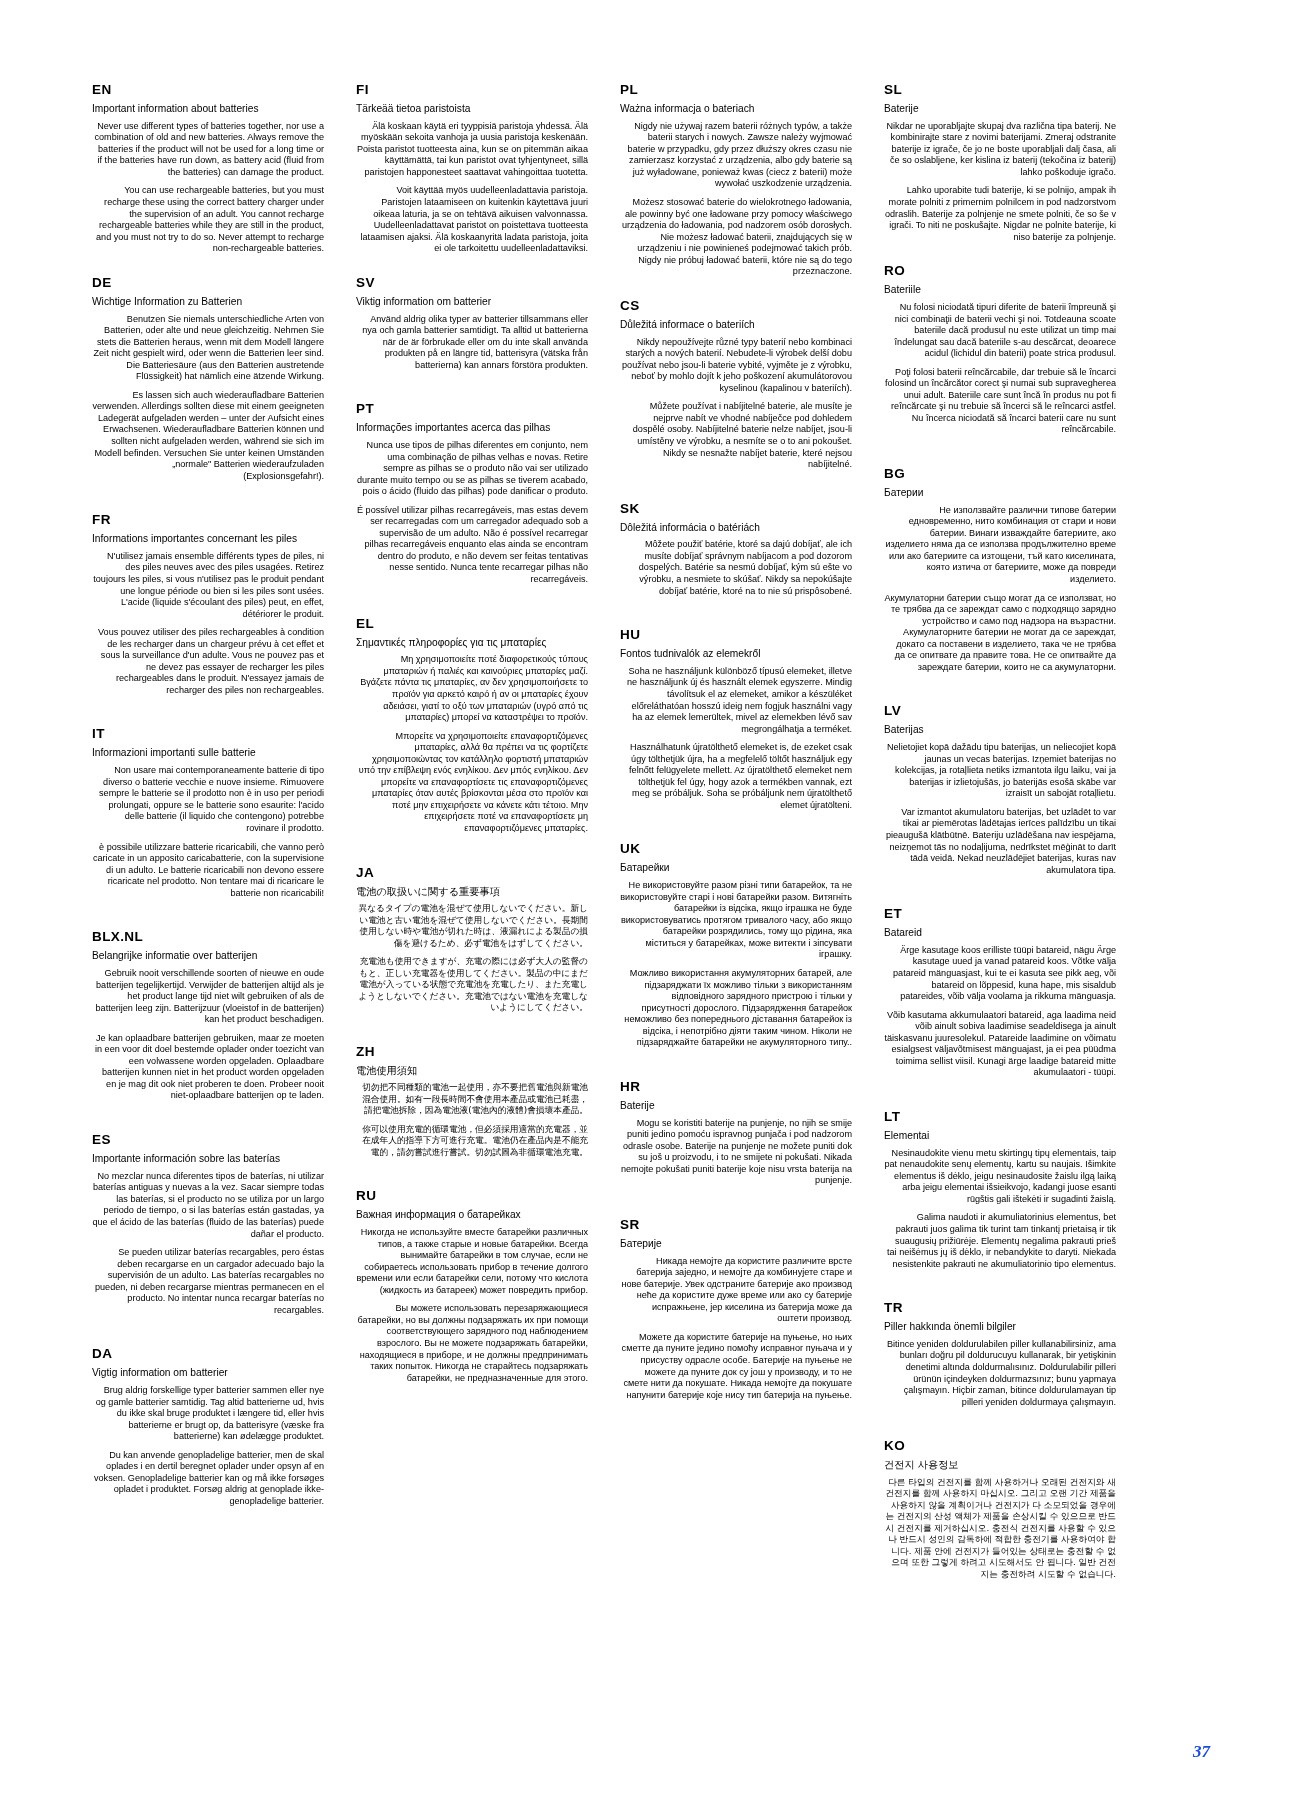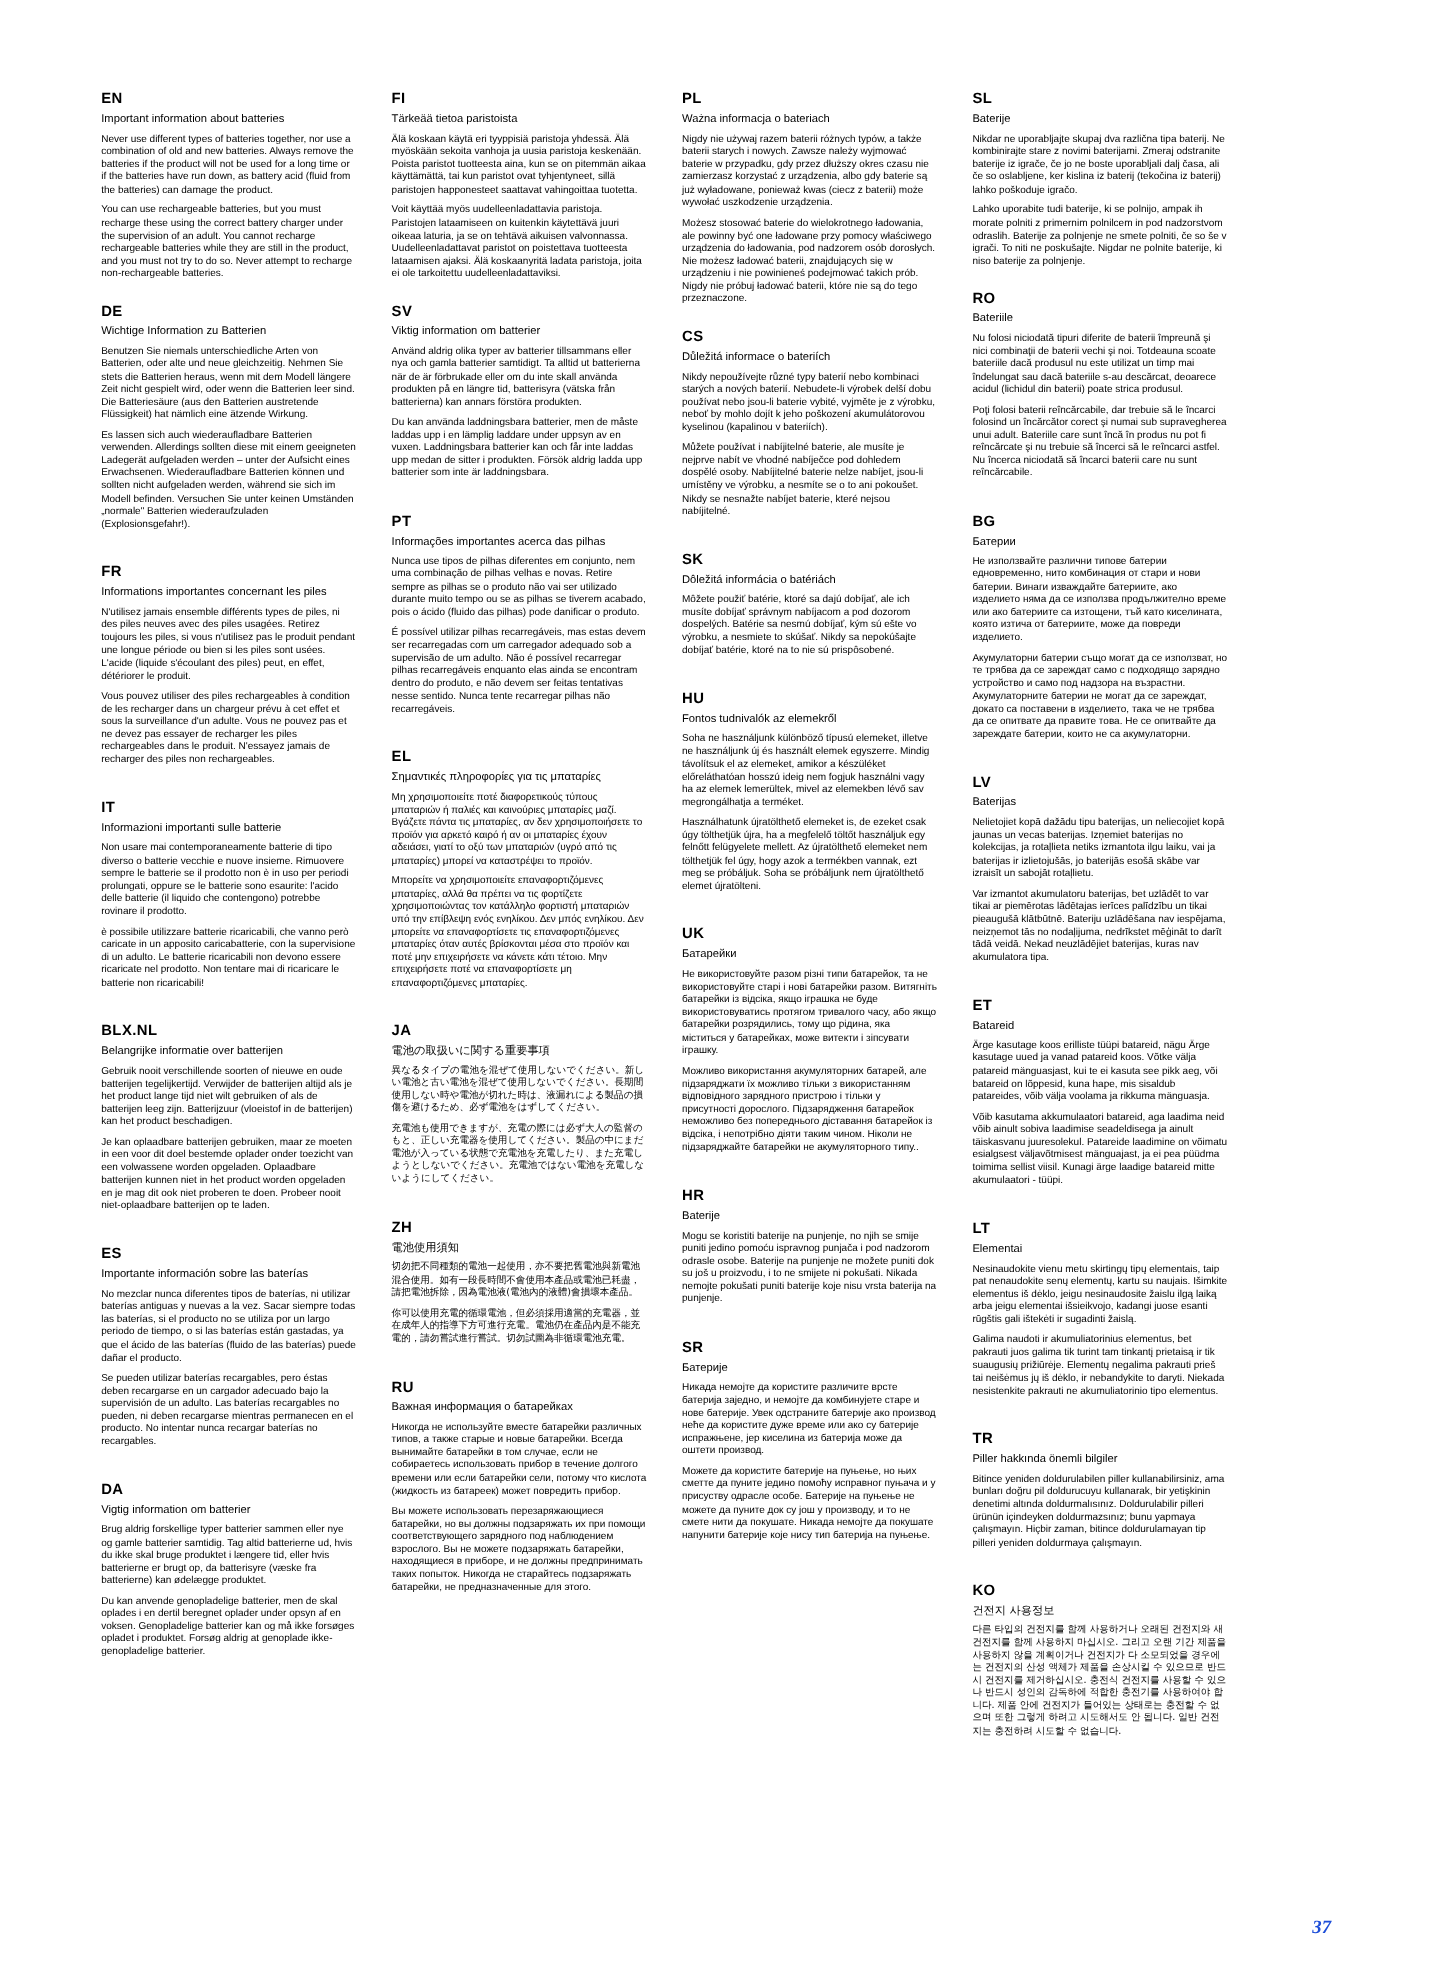--- a/index.html
+++ b/index.html
@@ -48,21 +48,21 @@
     font-weight: normal;
     margin: 0 0 5px 0;
     color: #000;
     line-height: 1.25;
   }
   .sec-body p {
     font-size: 9.1px;
     line-height: 1.27;
     margin: 0 0 7px 0;
     color: #000;
-    text-align: left;
+    text-align: right;
   }
   .sec-body p:last-child {
     margin-bottom: 0;
   }
   .cjk .sec-title,
   .cjk .sec-body p {
     font-family: "DejaVu Sans", sans-serif;
   }
   .cjk .sec-body p {
     font-size: 8.7px;
@@ -153,21 +153,20 @@
         <div class="sec-body">
           <p>Älä koskaan käytä eri tyyppisiä paristoja yhdessä. Älä myöskään sekoita vanhoja ja uusia paristoja keskenään. Poista paristot tuotteesta aina, kun se on pitemmän aikaa käyttämättä, tai kun paristot ovat tyhjentyneet, sillä paristojen happonesteet saattavat vahingoittaa tuotetta.</p>
           <p>Voit käyttää myös uudelleenladattavia paristoja. Paristojen lataamiseen on kuitenkin käytettävä juuri oikeaa laturia, ja se on tehtävä aikuisen valvonnassa. Uudelleenladattavat paristot on poistettava tuotteesta lataamisen ajaksi. Älä koskaanyritä ladata paristoja, joita ei ole tarkoitettu uudelleenladattaviksi.</p>
         </div>
       </div>
       <div class="sec gap-lg">
         <div class="sec-code">SV</div>
         <div class="sec-title">Viktig information om batterier</div>
         <div class="sec-body">
           <p>Använd aldrig olika typer av batterier tillsammans eller nya och gamla batterier samtidigt. Ta alltid ut batterierna när de är förbrukade eller om du inte skall använda produkten på en längre tid, batterisyra (vätska från batterierna) kan annars förstöra produkten.</p>
-          <p>Du kan använda laddningsbara batterier, men de måste laddas upp i en lämplig laddare under uppsyn av en vuxen. Laddningsbara batterier kan och får inte laddas upp medan de sitter i produkten. Försök aldrig ladda upp batterier som inte är laddningsbara.</p>
         </div>
       </div>
       <div class="sec gap-lg">
         <div class="sec-code">PT</div>
         <div class="sec-title">Informações importantes acerca das pilhas</div>
         <div class="sec-body">
           <p>Nunca use tipos de pilhas diferentes em conjunto, nem uma combinação de pilhas velhas e novas. Retire sempre as pilhas se o produto não vai ser utilizado durante muito tempo ou se as pilhas se tiverem acabado, pois o ácido (fluido das pilhas) pode danificar o produto.</p>
           <p>É possível utilizar pilhas recarregáveis, mas estas devem ser recarregadas com um carregador adequado sob a supervisão de um adulto. Não é possível recarregar pilhas recarregáveis enquanto elas ainda se encontram dentro do produto, e não devem ser feitas tentativas nesse sentido. Nunca tente recarregar pilhas não recarregáveis.</p>
         </div>
       </div>

